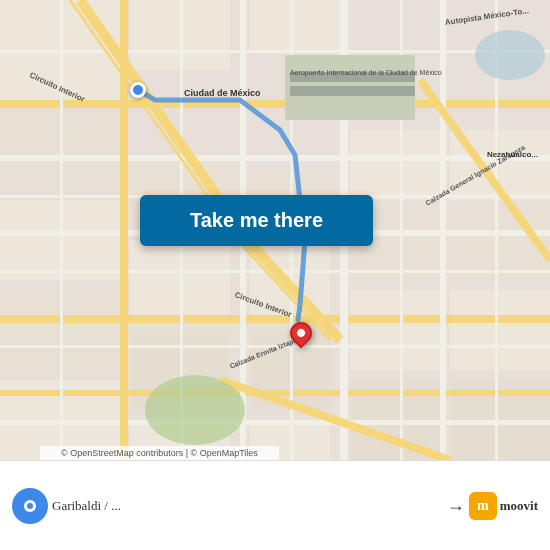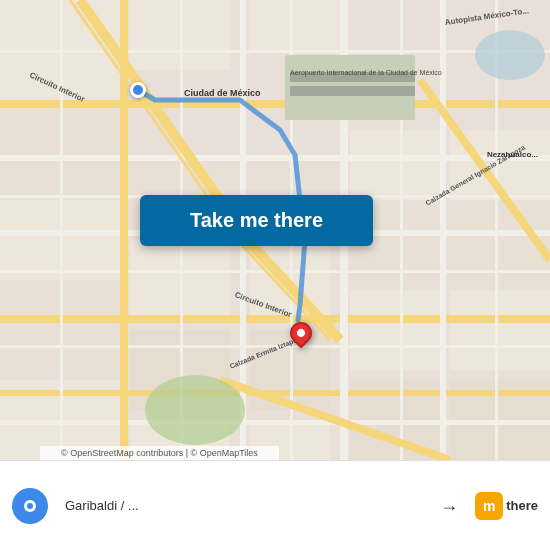--- a/index.html
+++ b/index.html
@@ -175,21 +175,22 @@
 
     
     #bottom-bar {
       width: 550px;
       height: 90px;
       background: white;
       border-top: 1px solid #ddd;
       display: flex;
       align-items: center;
       padding: 0 12px;
-      gap: 17px;
+      gap: 4px;
+      font-family: Liberation Serif, serif;
     }
 
     .bottom-logo {
       width: 36px;
       height: 36px;
       background: #3d88e8;
       border-radius: 50%;
       flex-shrink: 0;
       display: flex;
       align-items: center;
@@ -360,15 +361,15 @@
     </svg>
   </div>
 
   <div class="bottom-from">Garibaldi / ...</div>
 
   <div class="bottom-arrow">→</div>
 
 
   <div class="moovit-logo">
     <div class="moovit-icon">m</div>
-    <span class="moovit-text">there</span>
+    <span class="moovit-text">moovit</span>
   </div>
 </div>
 
 </body></html>

